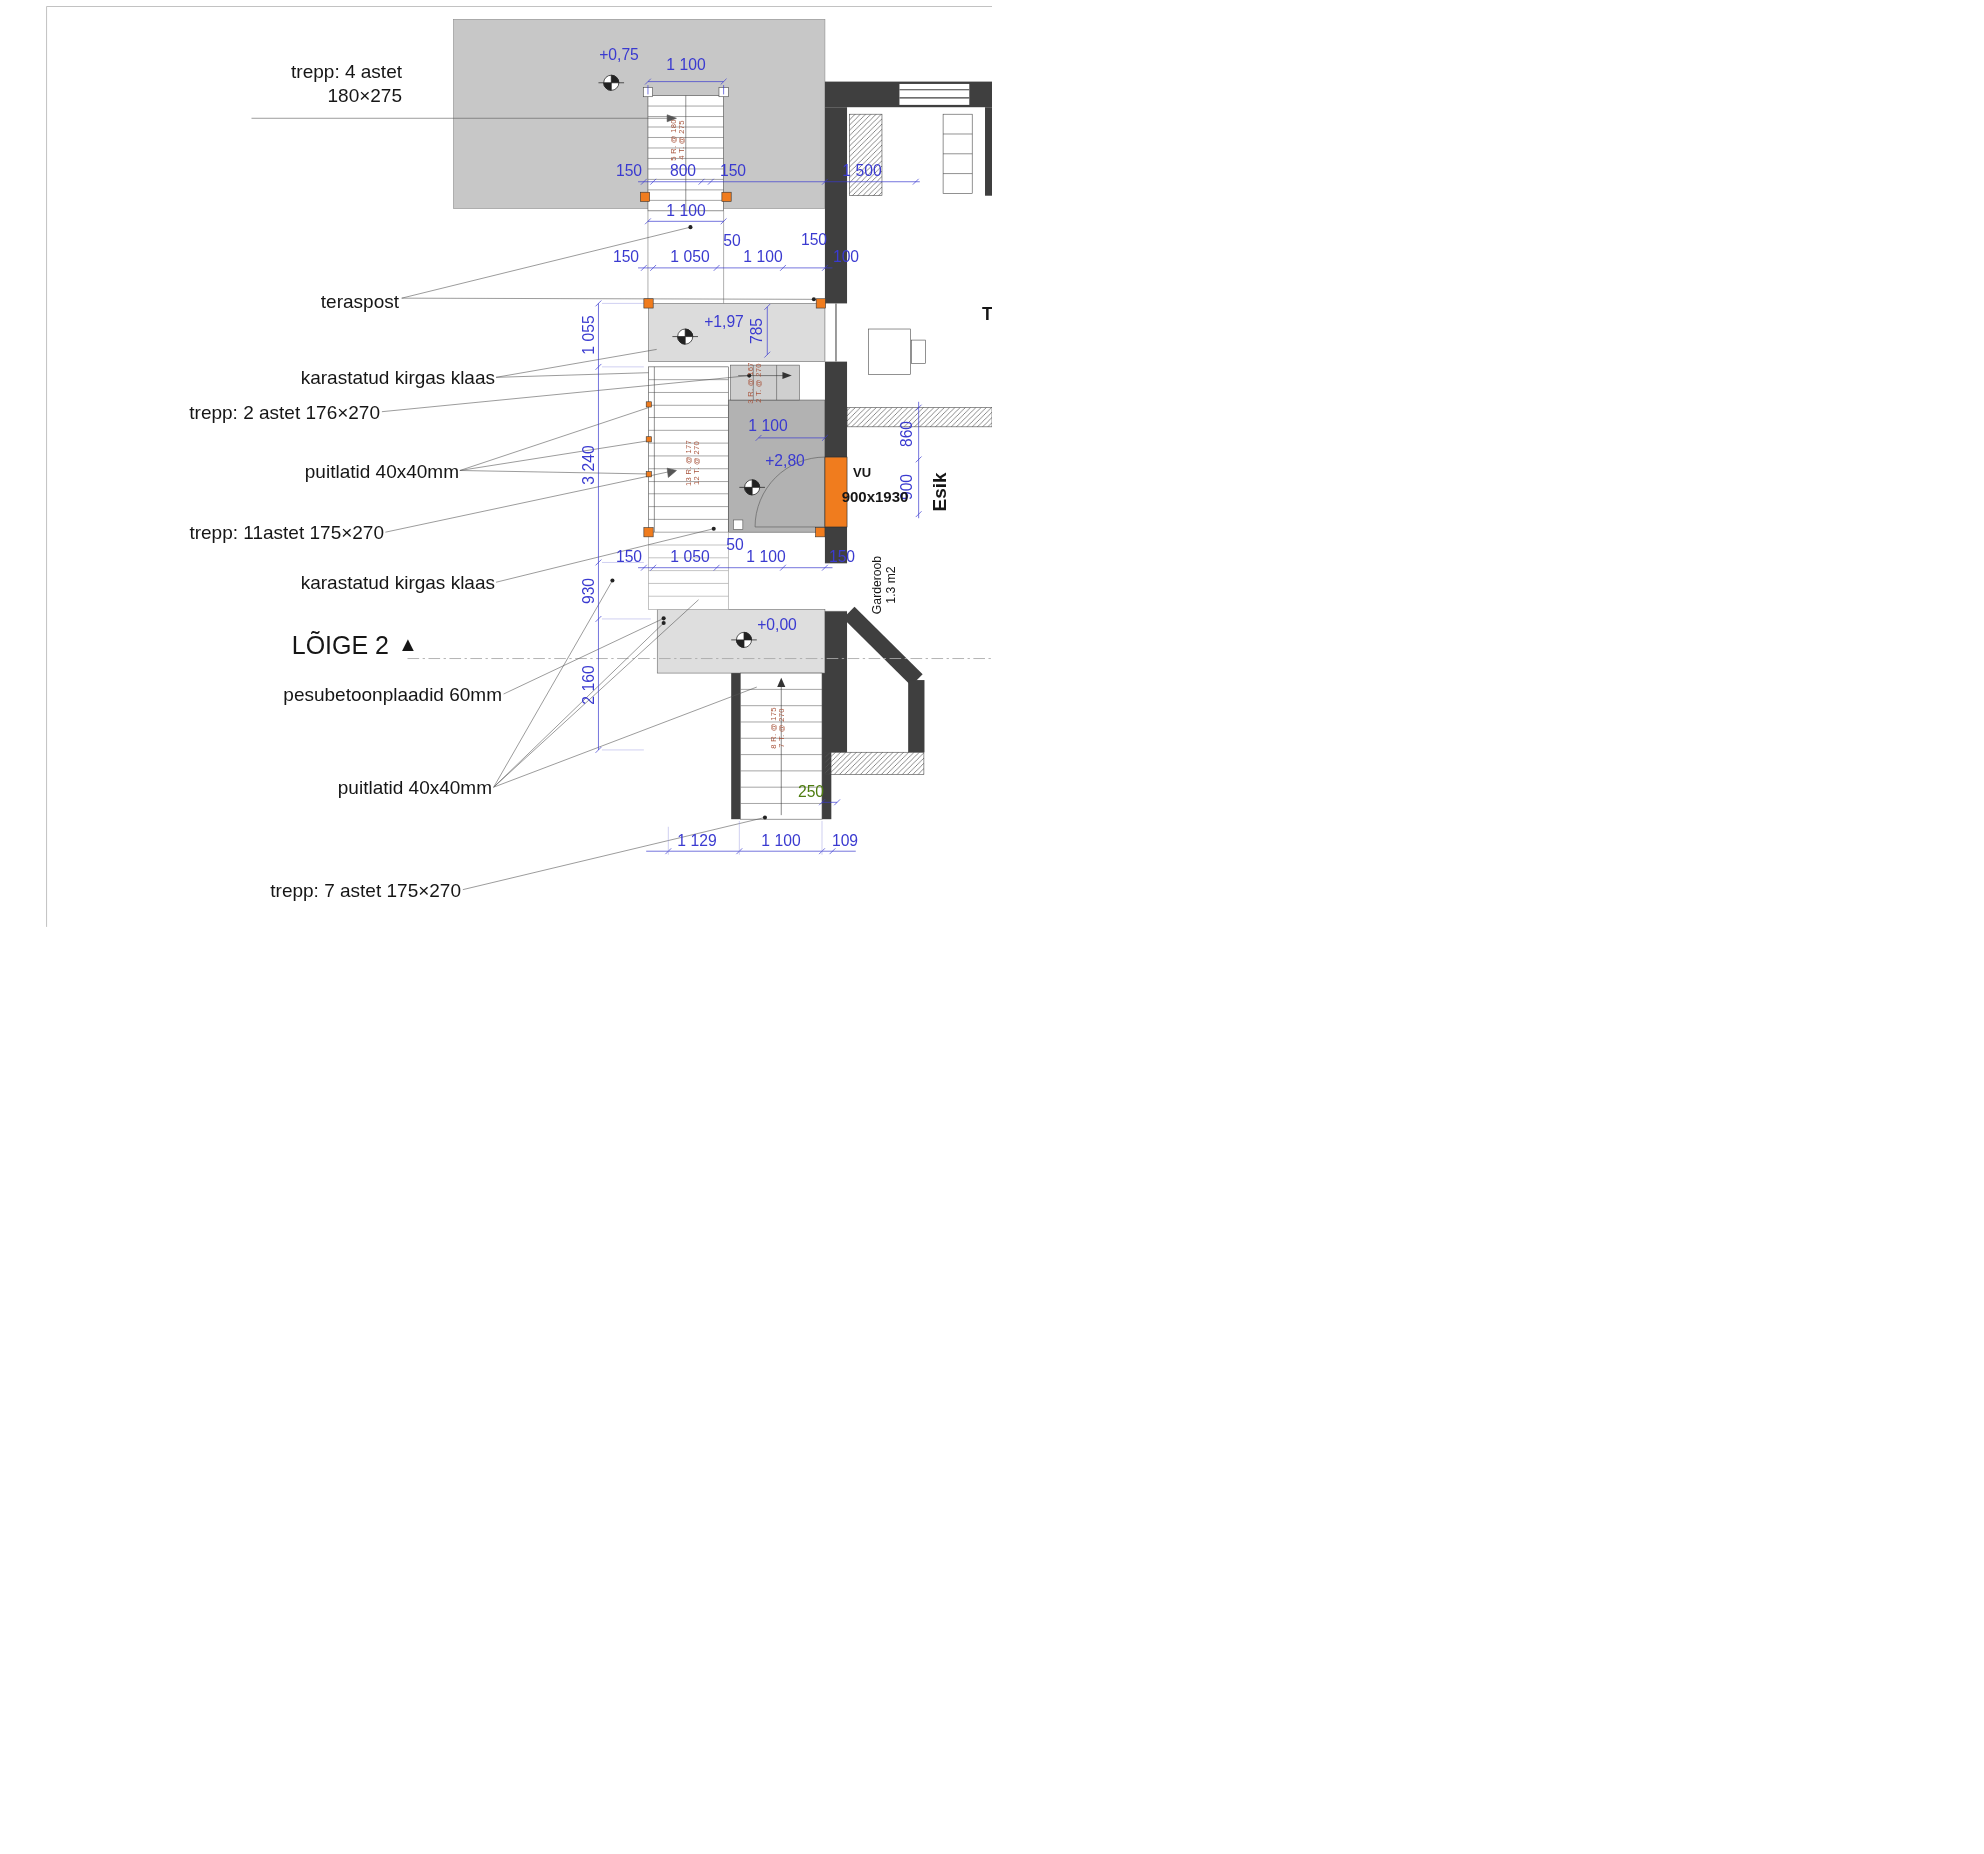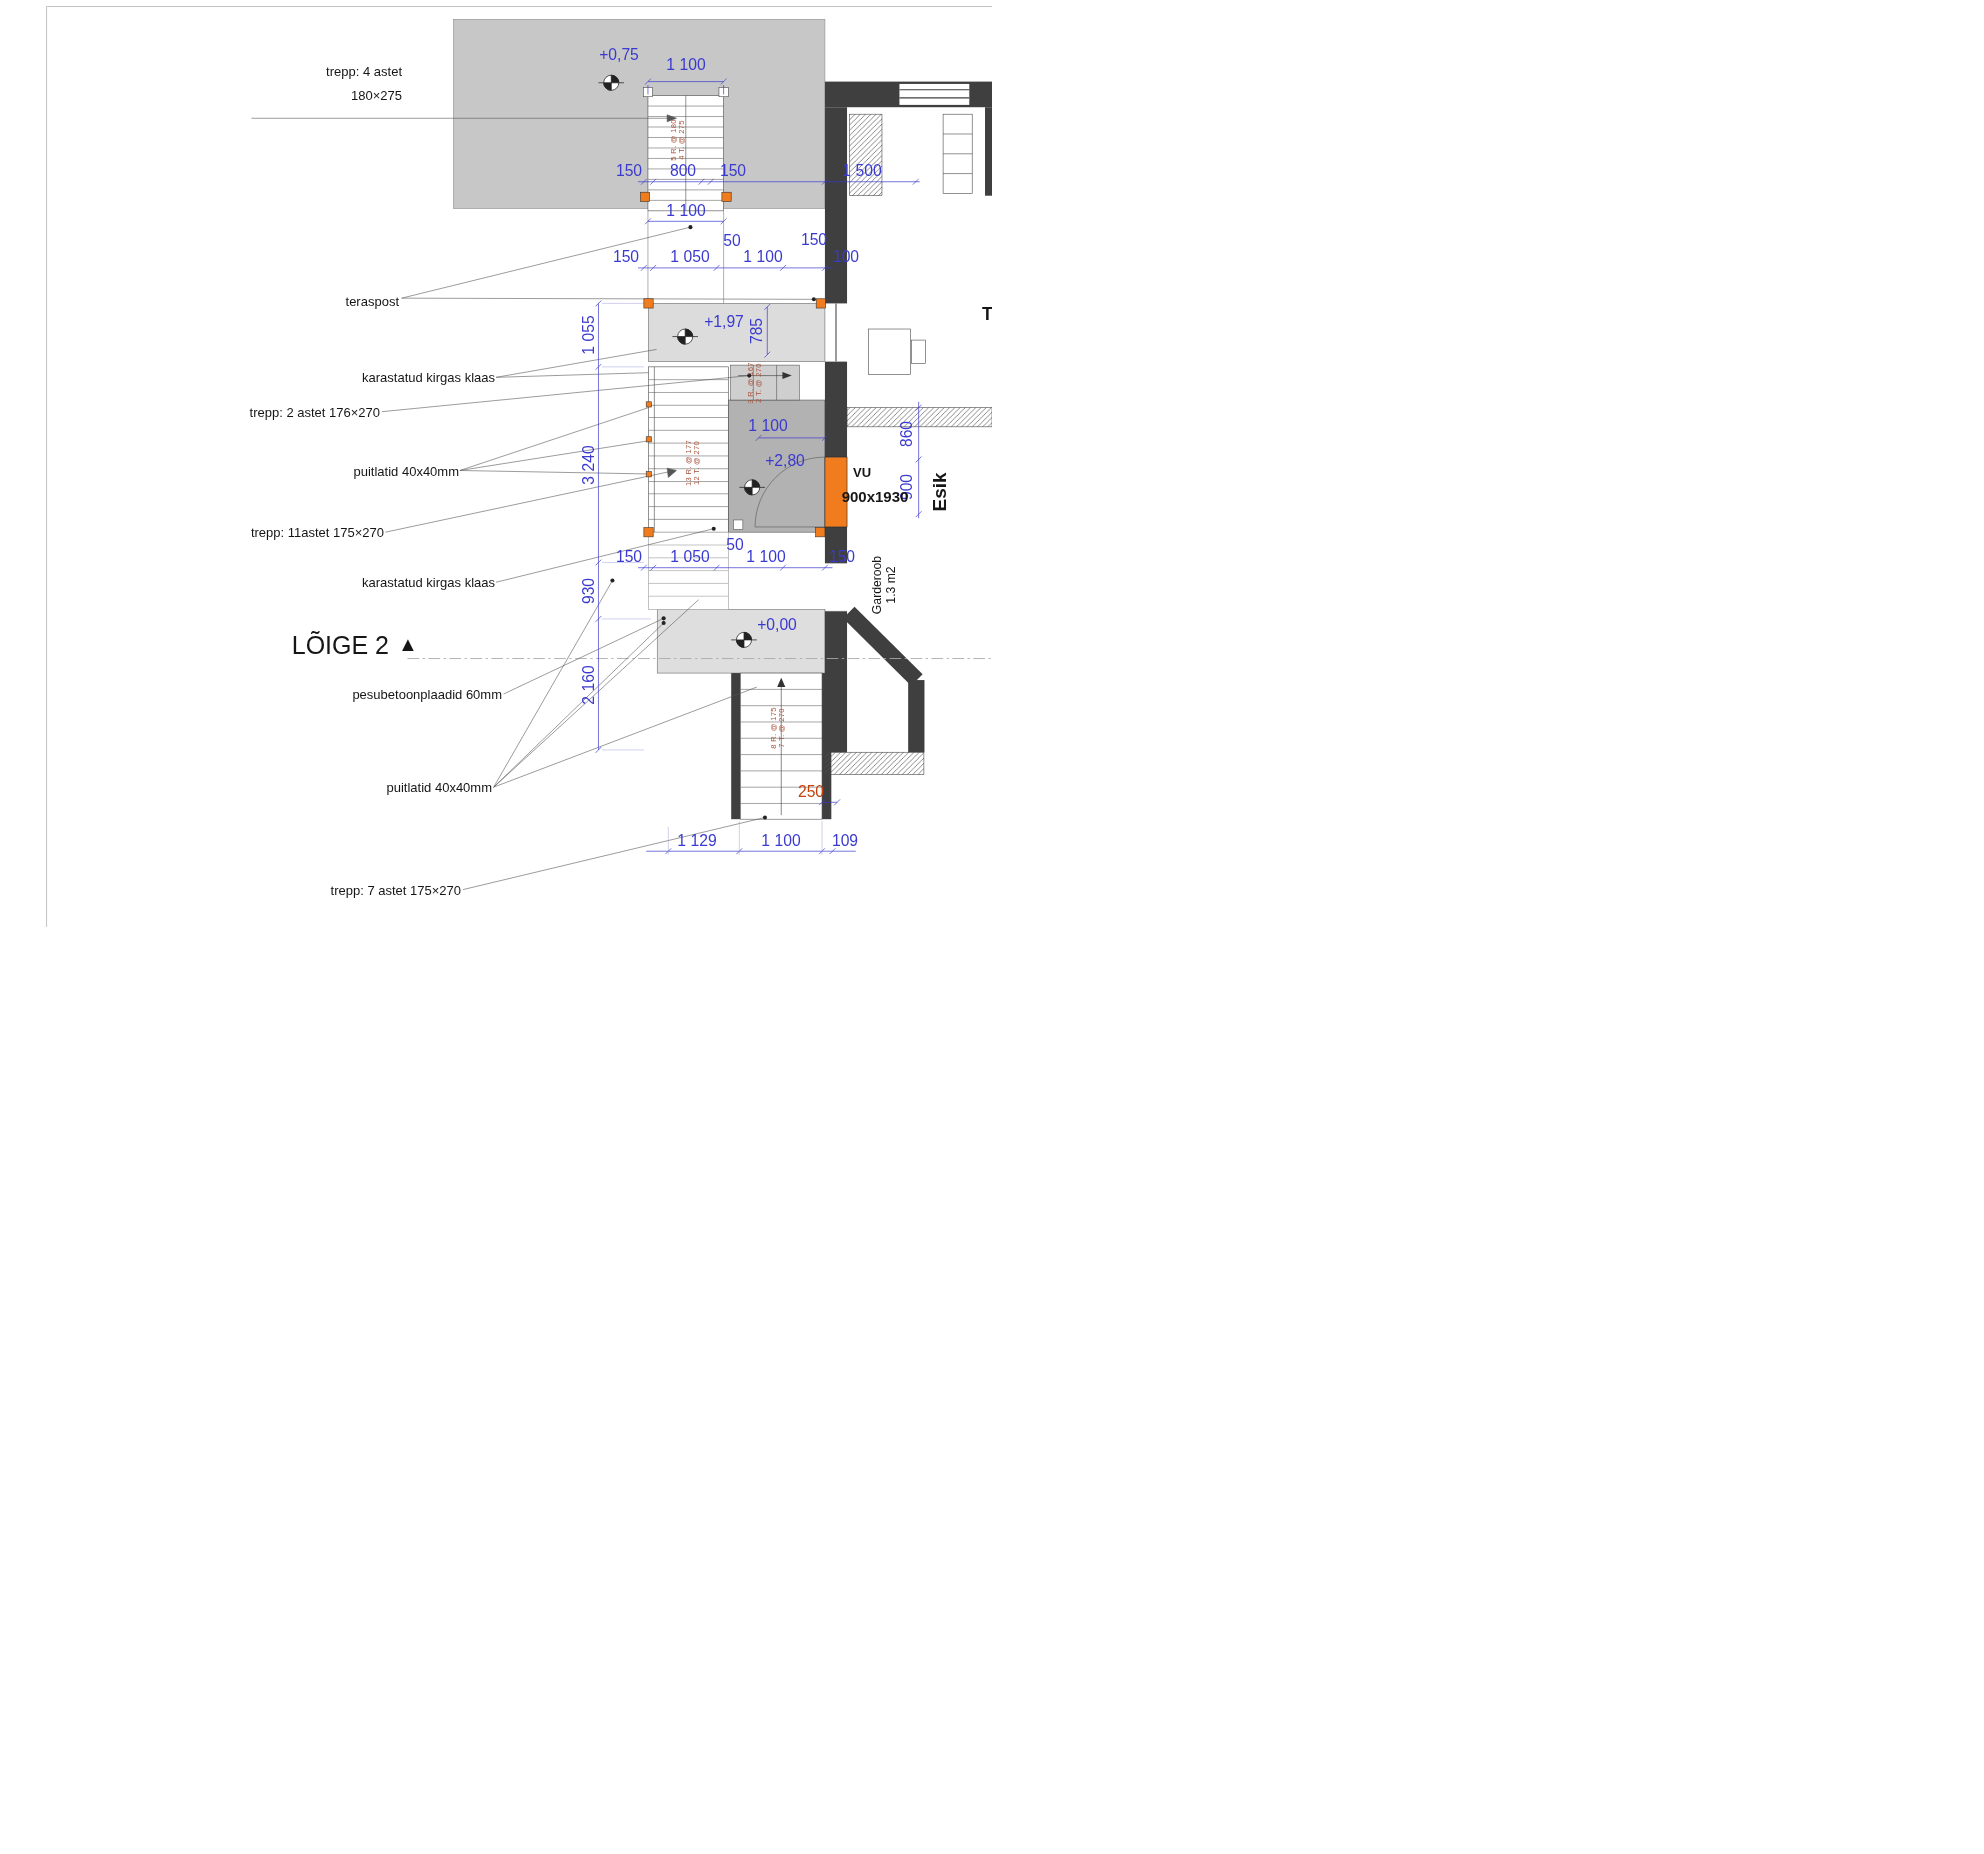--- a/index.html
+++ b/index.html
@@ -3,23 +3,23 @@
 <meta charset="utf-8">
 <style>
   html,body{margin:0;padding:0;background:#fff}
   .sheet{position:relative;width:992px;height:927px;background:#fff;overflow:hidden;
          font-family:"Liberation Sans",sans-serif;}
   .sheet svg{position:absolute;left:0;top:0}
   .t{position:absolute;white-space:nowrap;color:#161616;line-height:1}
   .c{transform:translate(-50%,-50%)}
   .r{transform:translate(-100%,-50%)}
   .v{transform:translate(-50%,-50%) rotate(-90deg)}
-  .lbl{font-size:13px}
+  .lbl{font-size:19px}
   .dim{font-size:15.7px;color:#3a3ad0}
-  .blk{color:#c2410c}
+  .blk{color:#4d7c0f}
   .red{font-size:7.6px;color:#a8543c;letter-spacing:0.3px}
   .bold{font-weight:bold}
   .small{font-size:12.2px}
   .mark{font-size:20px}
 </style>
 </head>
 <body>
 
 <div class="sheet">
 

